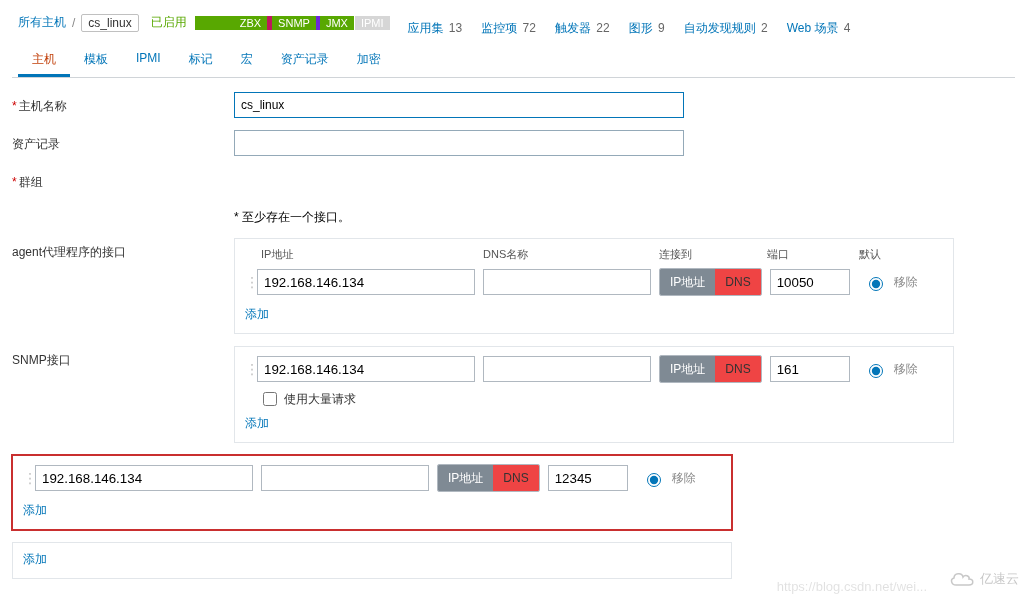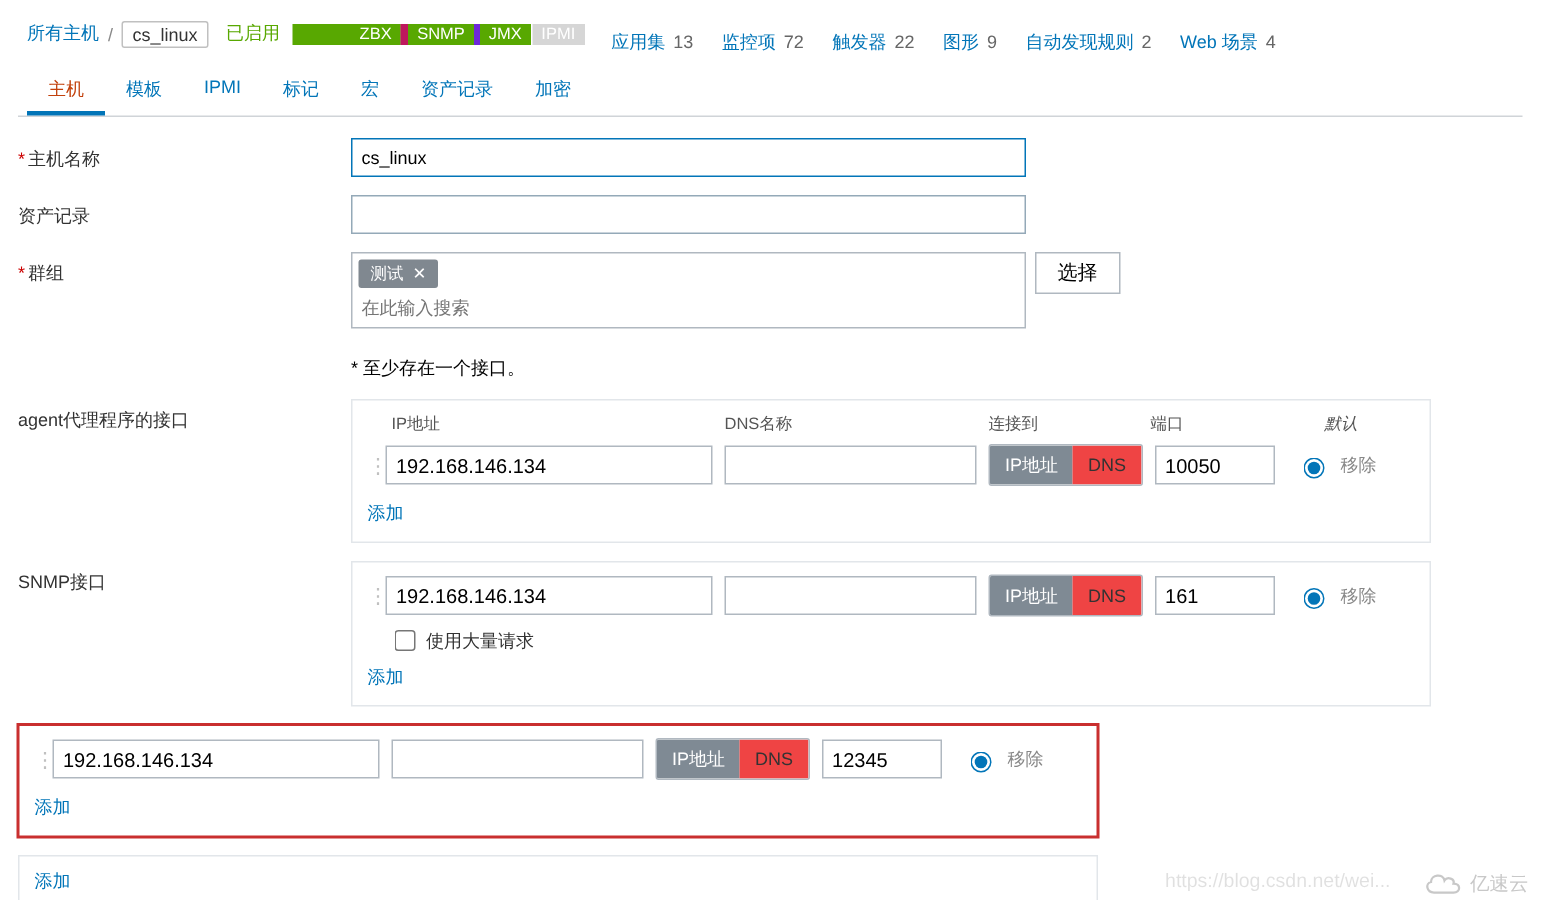--- a/index.html
+++ b/index.html
@@ -64,42 +64,42 @@
   .hint { color: #000000; margin-top: 6px; }
 
   .iface-block { border: 1px solid #e2e6ea; width: 720px; padding: 8px 10px 10px 10px; }
   .iface-block.red-hl { border: 1px solid #c92f2f; box-shadow: 0 0 0 1px #c92f2f; }
   .iface-headers { display: flex; color: #555; font-size: 11px; margin-bottom: 6px; gap: 0; }
   .col-drag { width: 12px; }
   .col-ip { width: 226px; padding-left: 4px; }
   .col-dns { width: 176px; }
   .col-conn { width: 108px; }
   .col-port { width: 92px; }
-  .col-def { width: 70px; text-align:center;font-style:italic; }
+  .col-def { width: 70px; text-align:left; }
 
   .iface-line { display: flex; align-items: center; gap: 0; margin-bottom: 6px; }
   .drag { width: 12px; color: #c0c0c0; cursor: grab; font-size: 14px; letter-spacing: -2px; }
   .in-ip { width: 218px; height: 26px; border: 1px solid #b0b8c0; padding: 2px 6px; margin-right: 8px; }
   .in-dns { width: 168px; height: 26px; border: 1px solid #b0b8c0; padding: 2px 6px; margin-right: 8px; }
   .seg { display: inline-flex; border: 1px solid #b0b8c0; border-radius: 2px; overflow: hidden; margin-right: 8px; }
   .seg button { border: none; background: #ef4444; height: 26px; padding: 0 10px; font-size: 12px; cursor: pointer; color: #333; }
   .seg button.active { background: #7f8a94; color: #fff; }
   .in-port { width: 80px; height: 26px; border: 1px solid #b0b8c0; padding: 2px 6px; margin-right: 14px; }
   .radio-wrap { width: 30px; display: flex; align-items: center; }
   .radio-wrap input { accent-color: #0275b8; width: 14px; height: 14px; }
   .remove-link { color: #888; }
 
   .add-link { display: inline-block; margin-top: 4px; color: #0275b8; }
   .chk-row { display: flex; align-items: center; gap: 4px; margin: 6px 0 2px 14px; color: #333; }
   .chk-row input { width: 14px; height: 14px; }
 
   .watermark-cloud {
     position: fixed;
     right: 8px;
-    bottom: 2px;
+    bottom: 12px;
     color: #c8c8c8;
     font-size: 13px;
     display: flex;
     align-items: center;
     gap: 4px;
   }
   .wm-url {
     position: fixed;
     right: 100px;
     bottom: 6px;
@@ -152,32 +152,20 @@
 
   <div class="form-row">
     <div class="form-label">资产记录</div>
     <div class="form-field">
       <input class="txt-input" value="" style="">
     </div>
   </div>
 
   <div class="form-row">
     <div class="form-label"><span class="req">*</span><span>群组</span></div>
-    <div class="form-field" style="display:flex;align-items:flex-start;">
-      <div class="multiselect">
-        <div class="ms-top">
-          <span class="ms-tag">
-            <span>测试</span>
-            <span class="x">✕</span>
-          </span>
-        </div>
-        <input class="ms-search" placeholder="在此输入搜索" style="">
-      </div>
-      <button class="ms-select-btn">选择</button>
-    </div>
   </div>
 
   <div class="form-row">
     <div class="form-label"></div>
     <div class="form-field">
       <div class="hint"><span class="req">*</span> <span>至少存在一个接口。</span></div>
     </div>
   </div>
 
   <div class="form-row">

